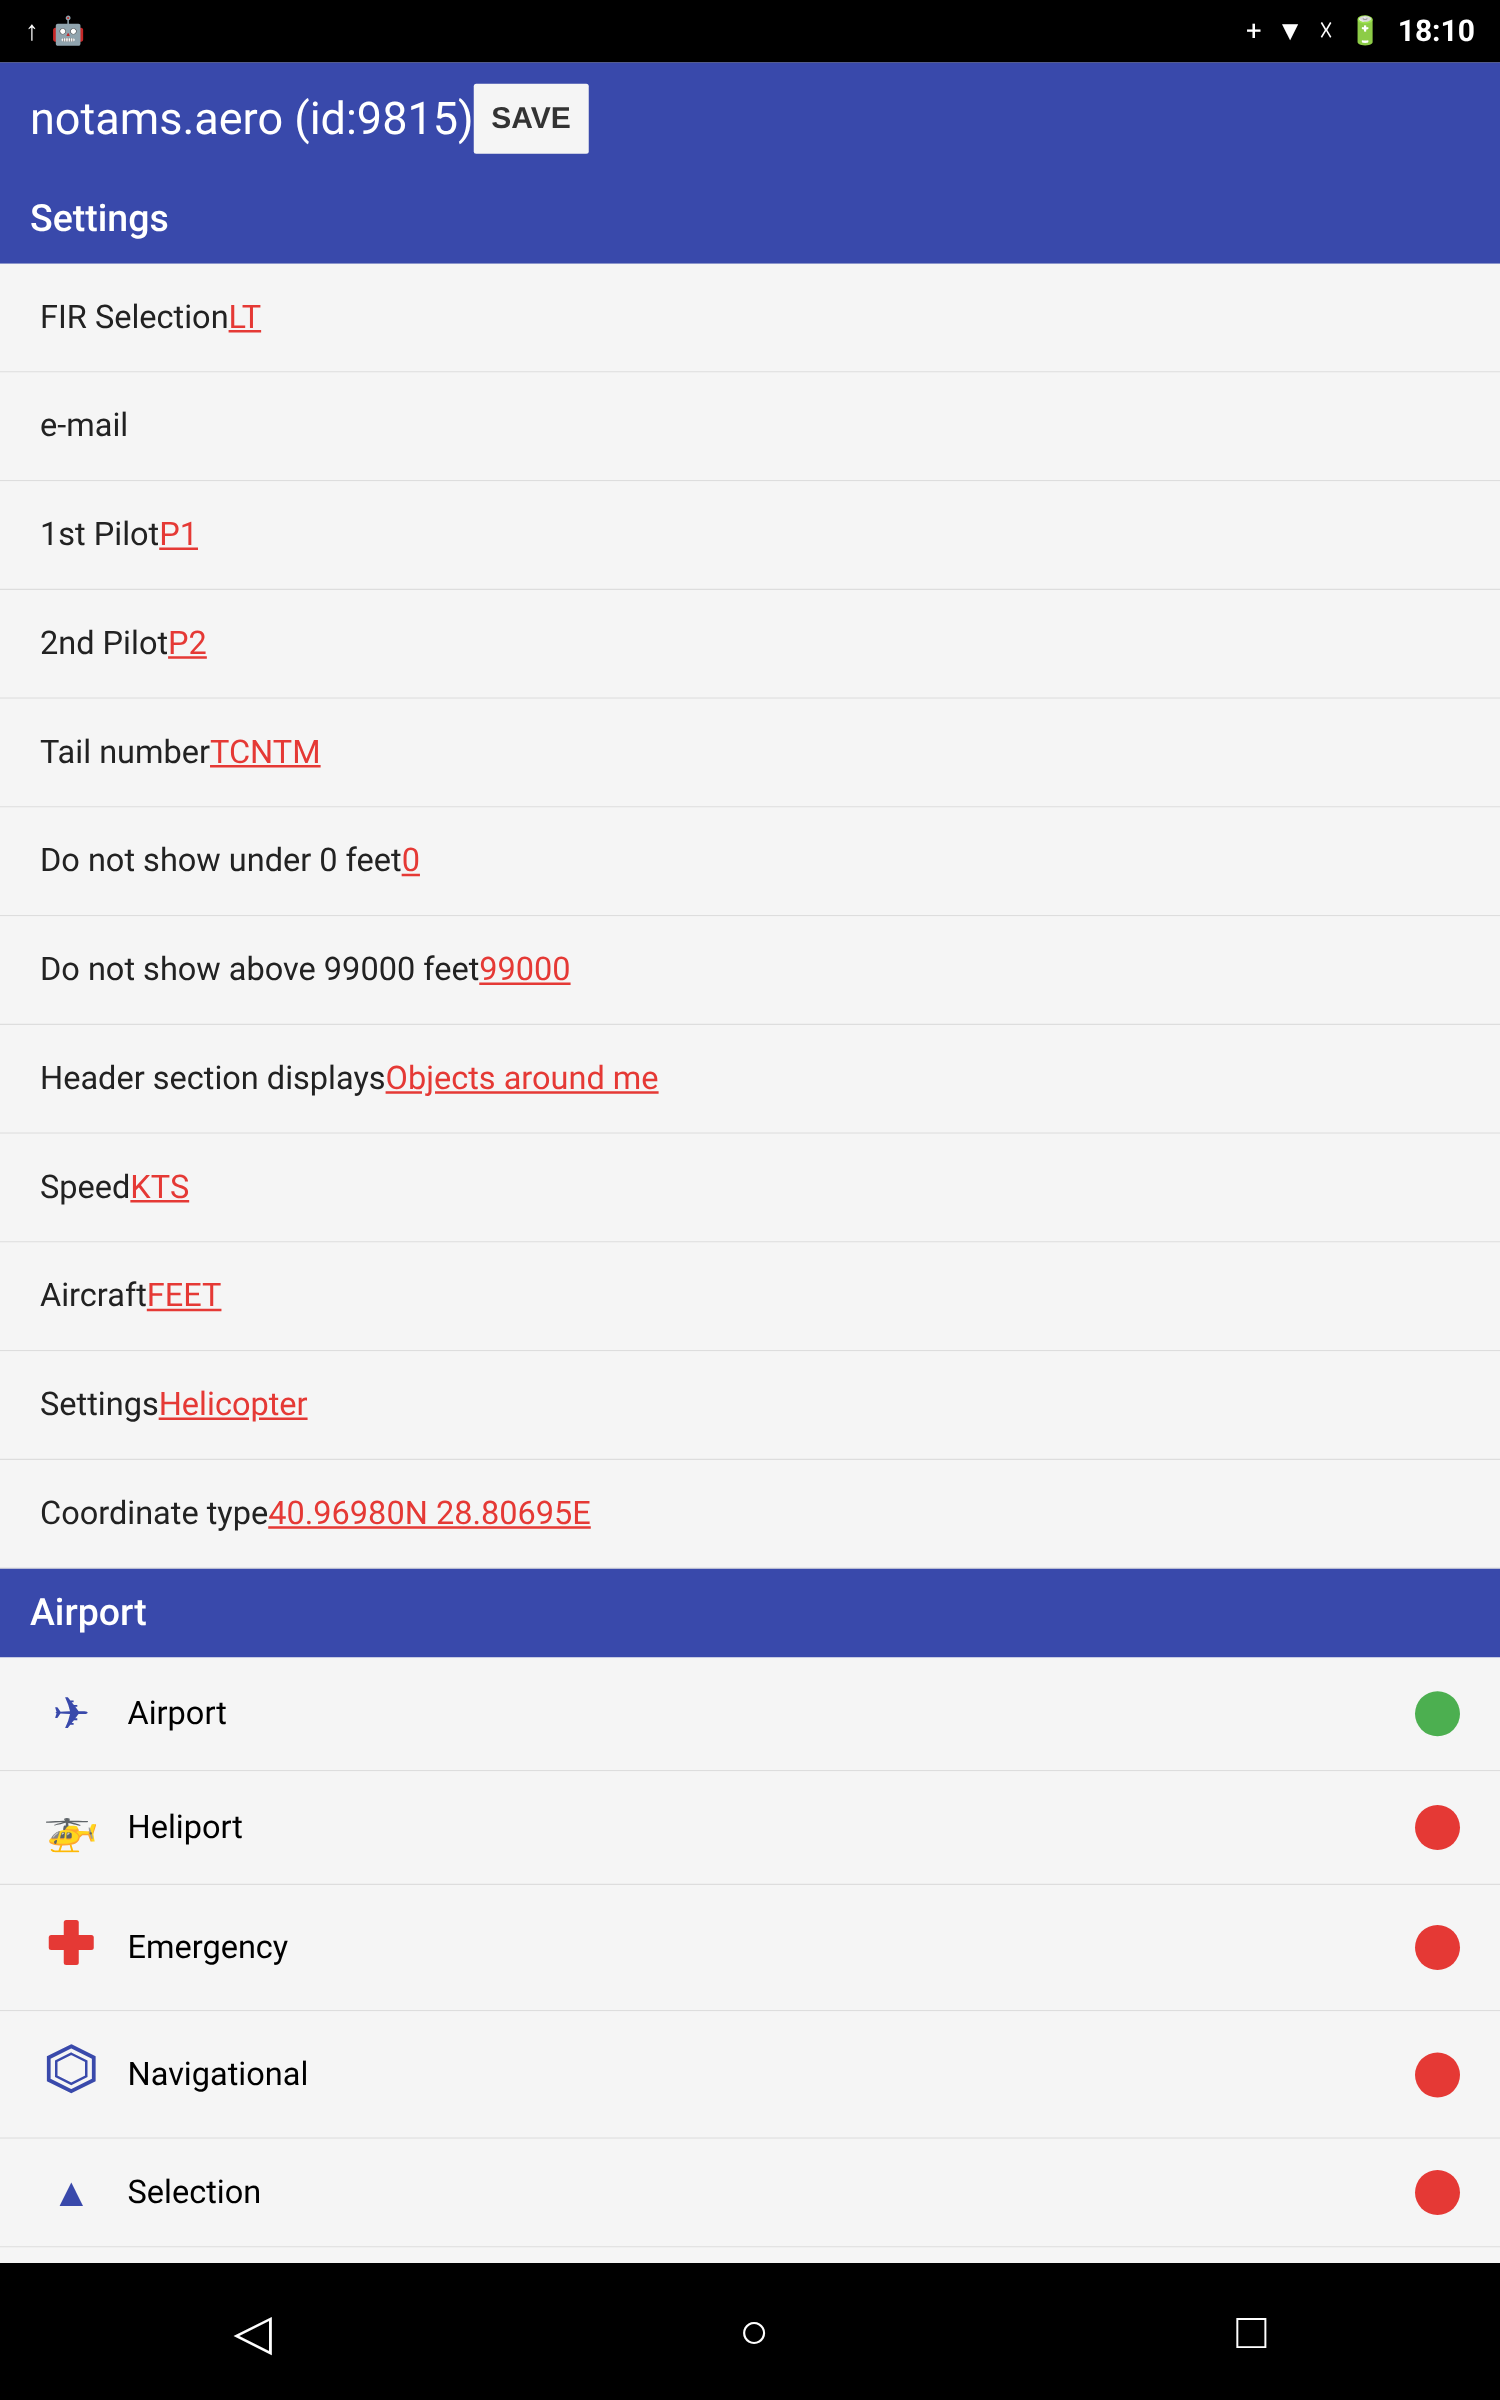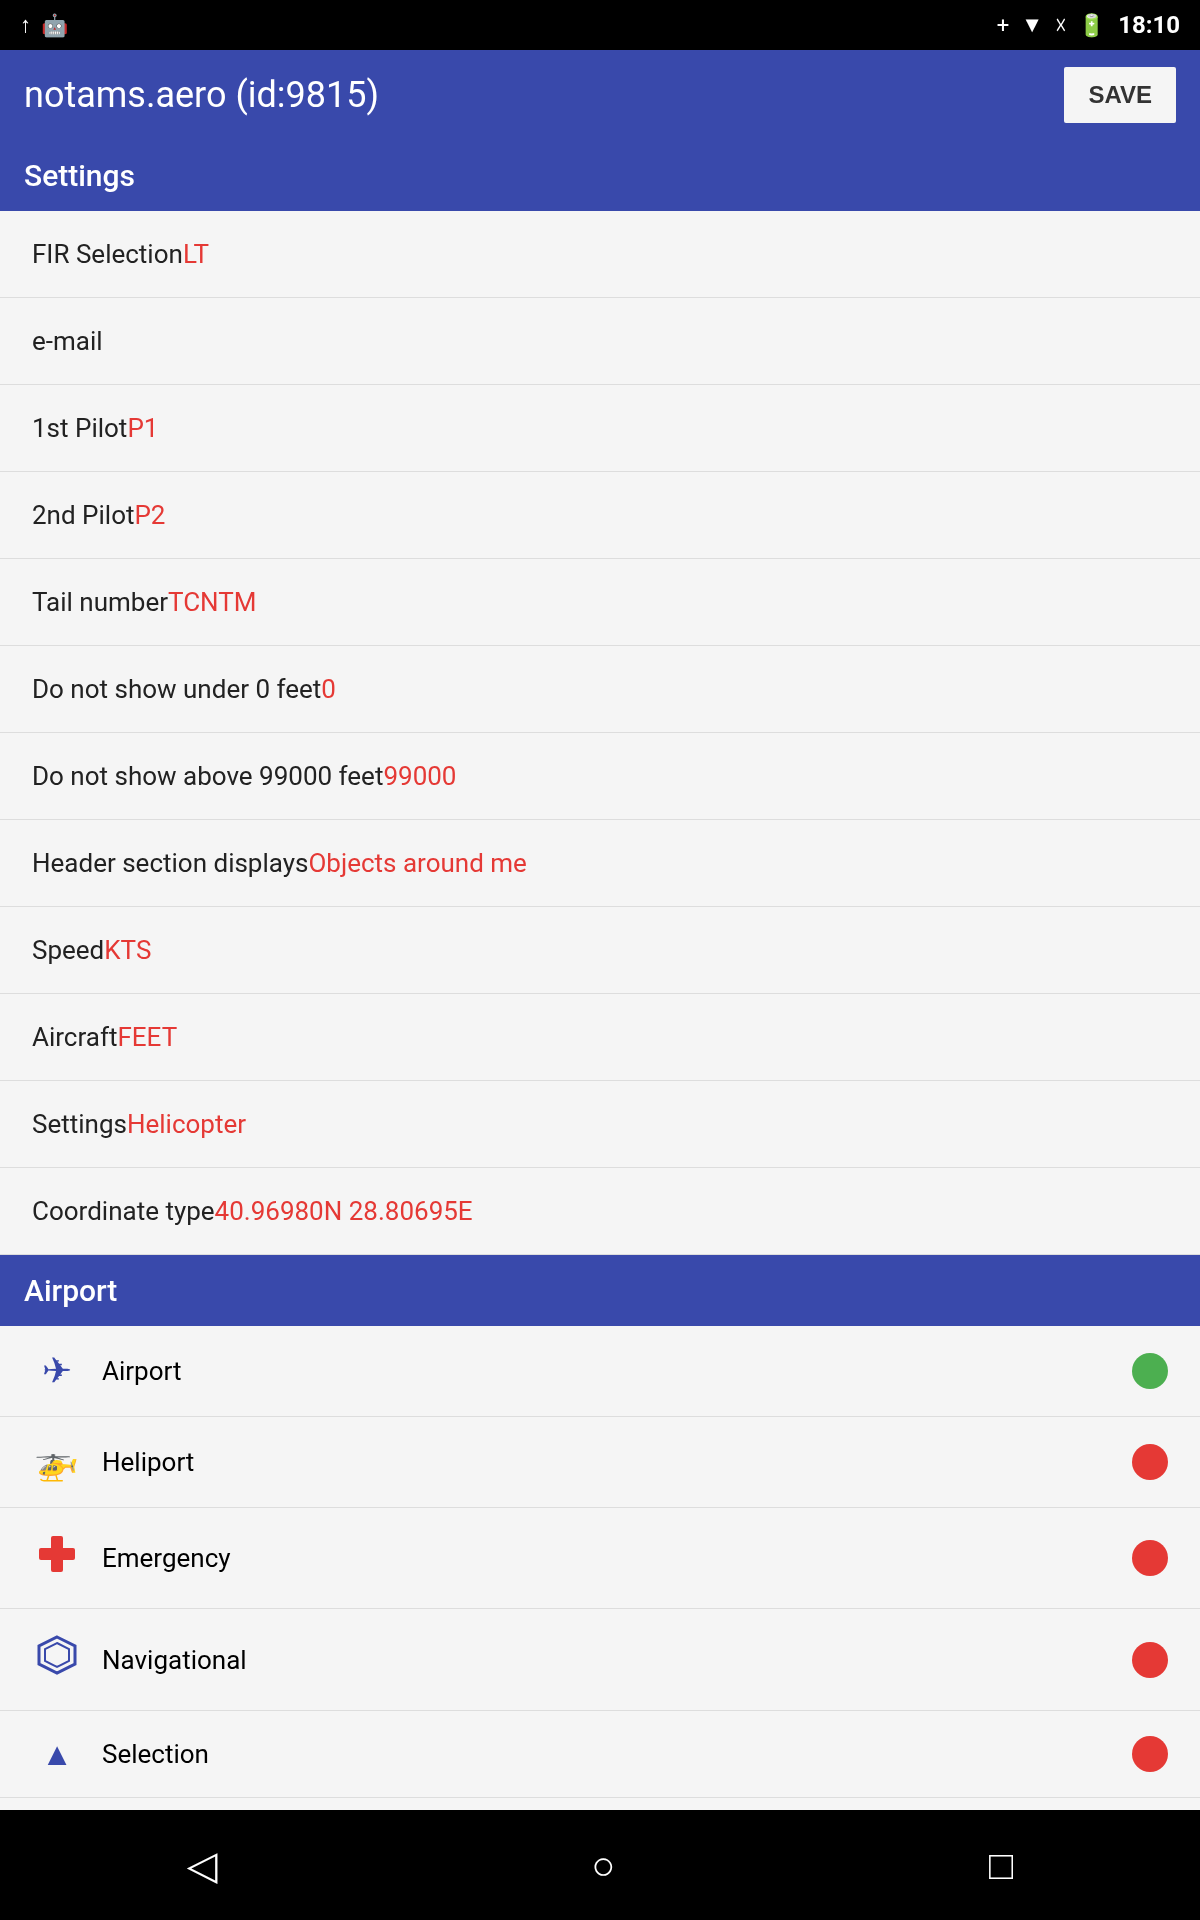--- a/index.html
+++ b/index.html
@@ -42,33 +42,32 @@
       font-size: 24px;
       font-weight: bold;
     }
 
     
     .app-bar {
       height: 90px;
       background: #3949ab;
       display: flex;
       align-items: center;
-      justify-content: space-between;
       padding: 0 24px;
       flex-shrink: 0;
     }
     .app-title {
       color: white;
       font-size: 36px;
       font-weight: 400;
     }
     .save-btn {
       background: #f5f5f5;
       border: none;
-      padding: 14px 24px;
+      padding: 14px 14px;
       font-size: 24px;
       font-weight: bold;
       color: #333;
       cursor: pointer;
       border-radius: 2px;
     }
 
     
     .content {
       flex: 1;
@@ -98,20 +97,21 @@
     .settings-row:last-child {
       border-bottom: none;
     }
     .row-label {
       font-size: 26px;
       color: #222;
     }
     .row-value {
       font-size: 26px;
       color: #e53935;
+      text-decoration: underline;
     }
 
     
     .symbol-row {
       display: flex;
       align-items: center;
       justify-content: space-between;
       padding: 24px 32px;
       background: #f5f5f5;
       border-bottom: 1px solid #ddd;

